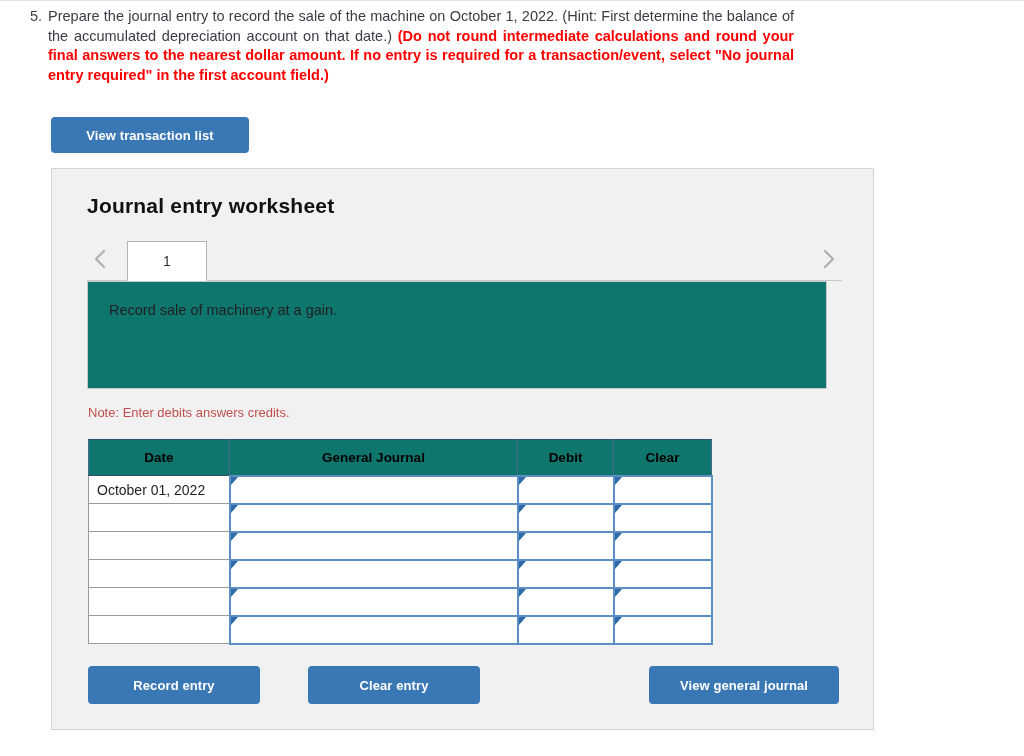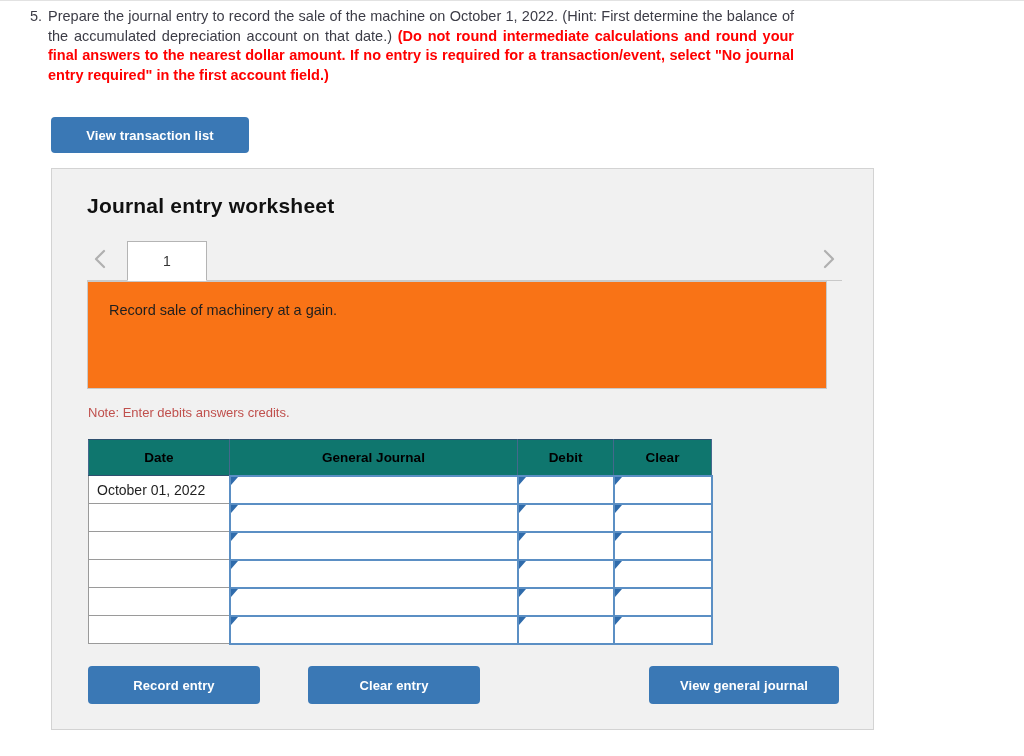--- a/index.html
+++ b/index.html
@@ -148,21 +148,21 @@
     cursor: pointer;
   }
 
   
   .descbox {
     position: absolute;
     left: 35px;
     top: 112px;
     width: 740px;
     height: 108px;
-    background: #f97316;
+    background: #0f766e;
     border: 1px solid #c9c9c9;
     box-sizing: border-box;
   }
   .desc-text {
     position: absolute;
     left: 21px;
     top: 20px;
     font-size: 14.5px;
     color: #1f1f1f;
   }

